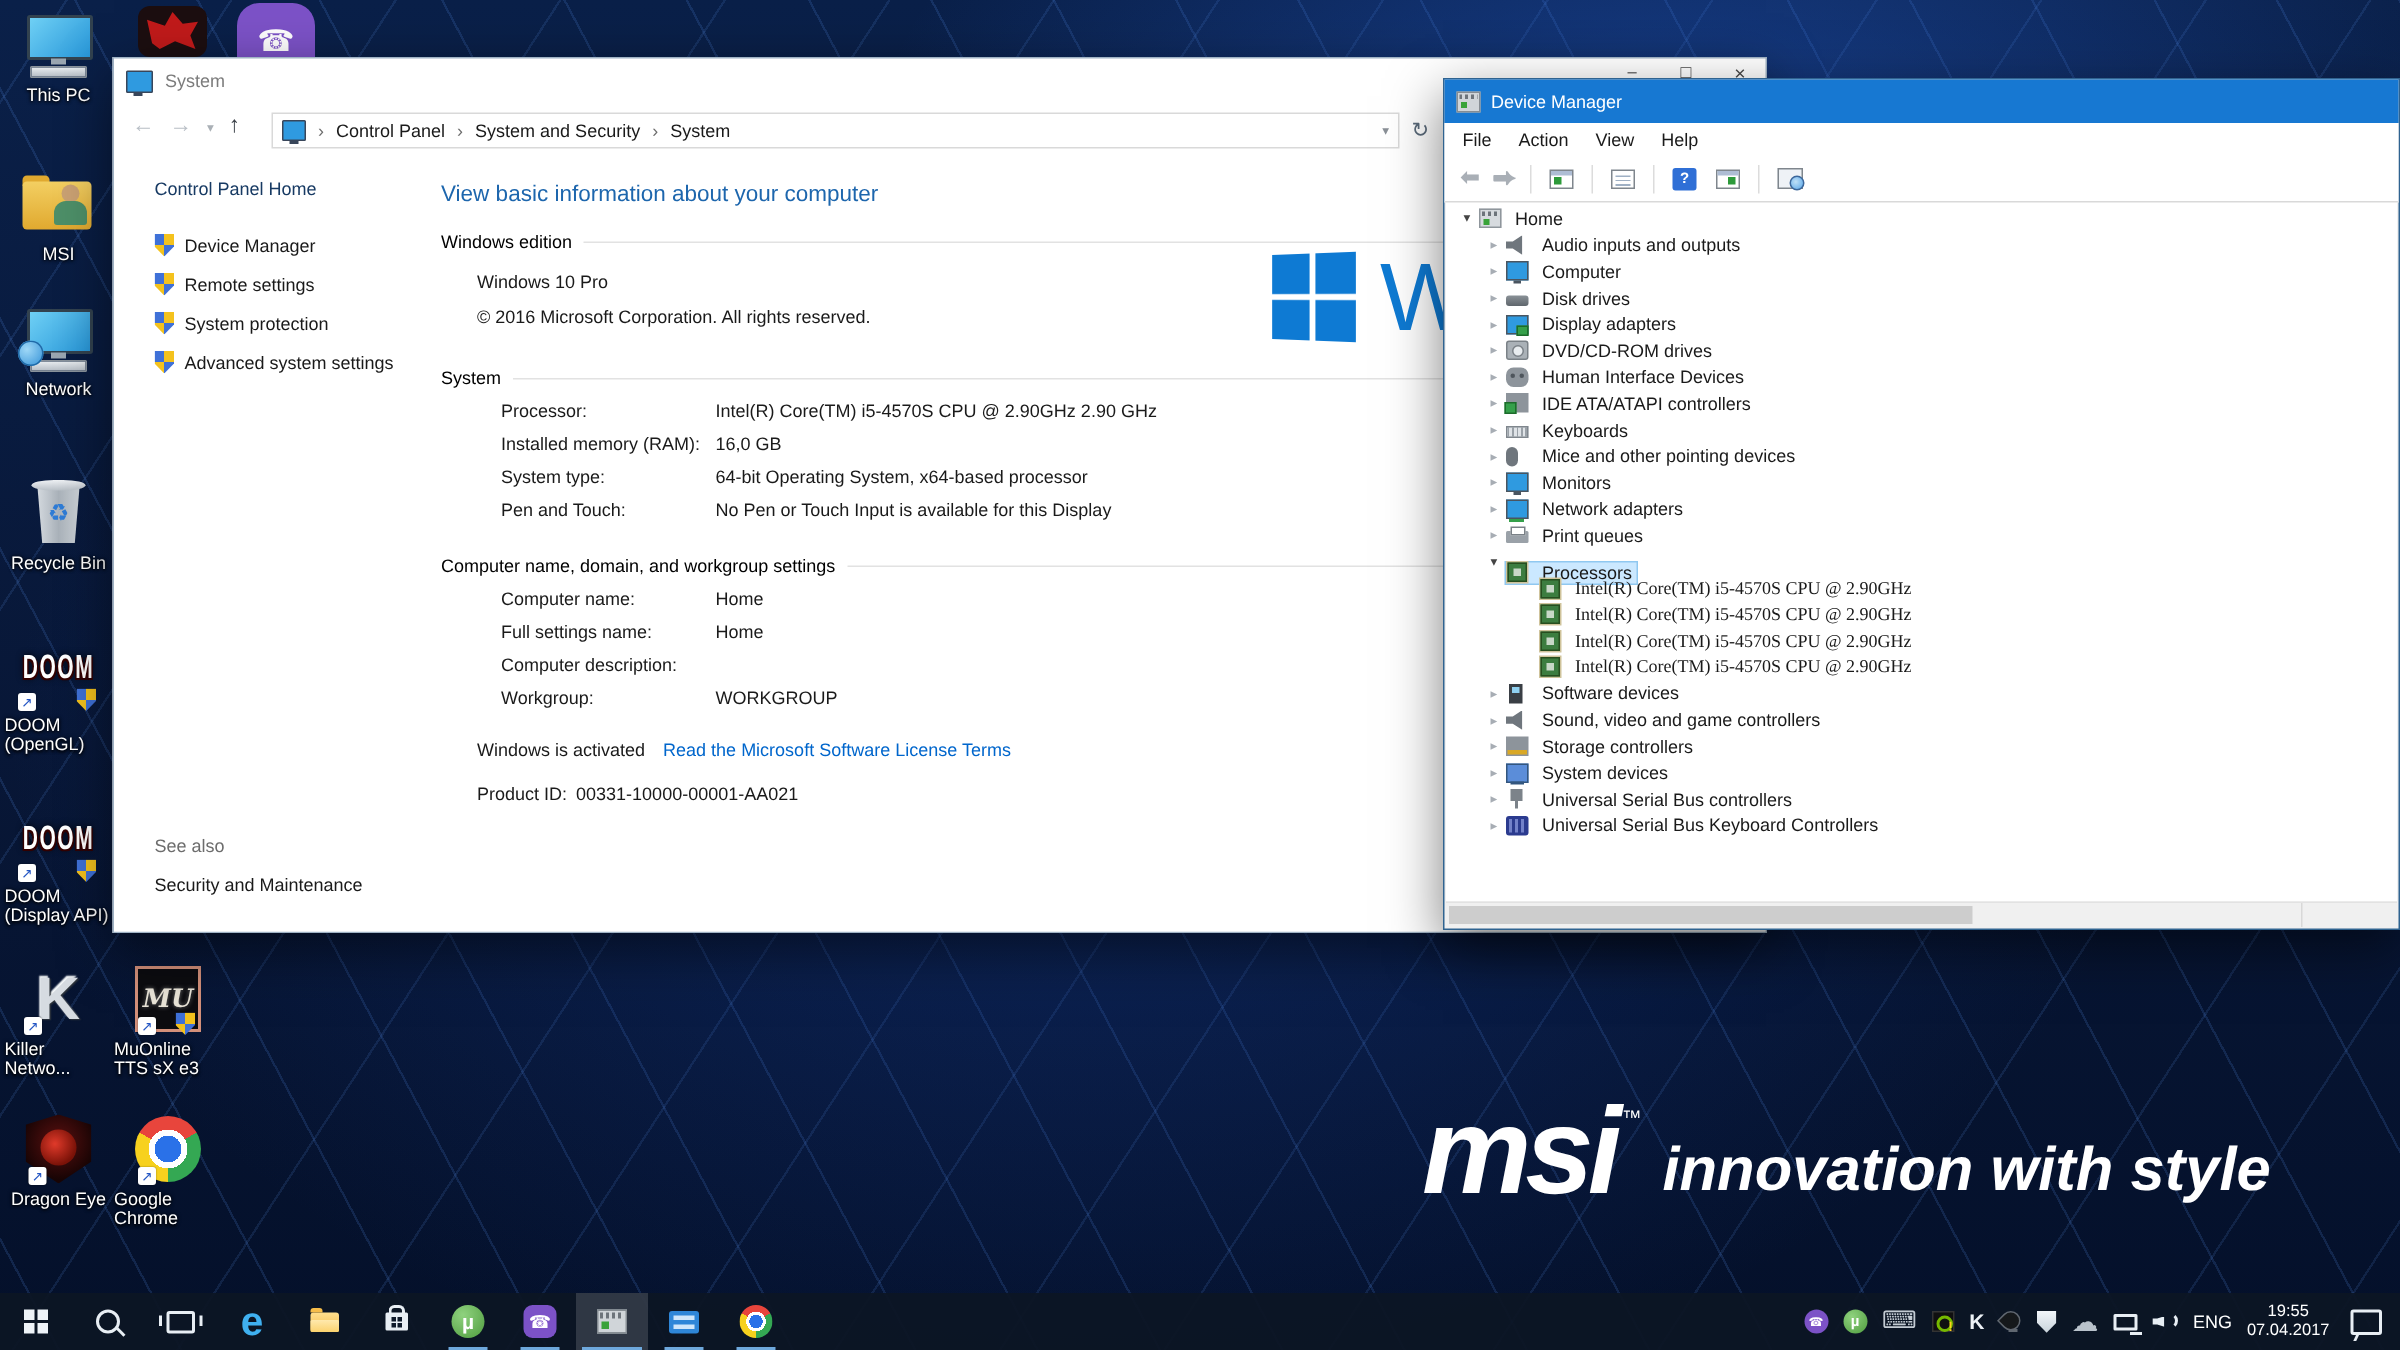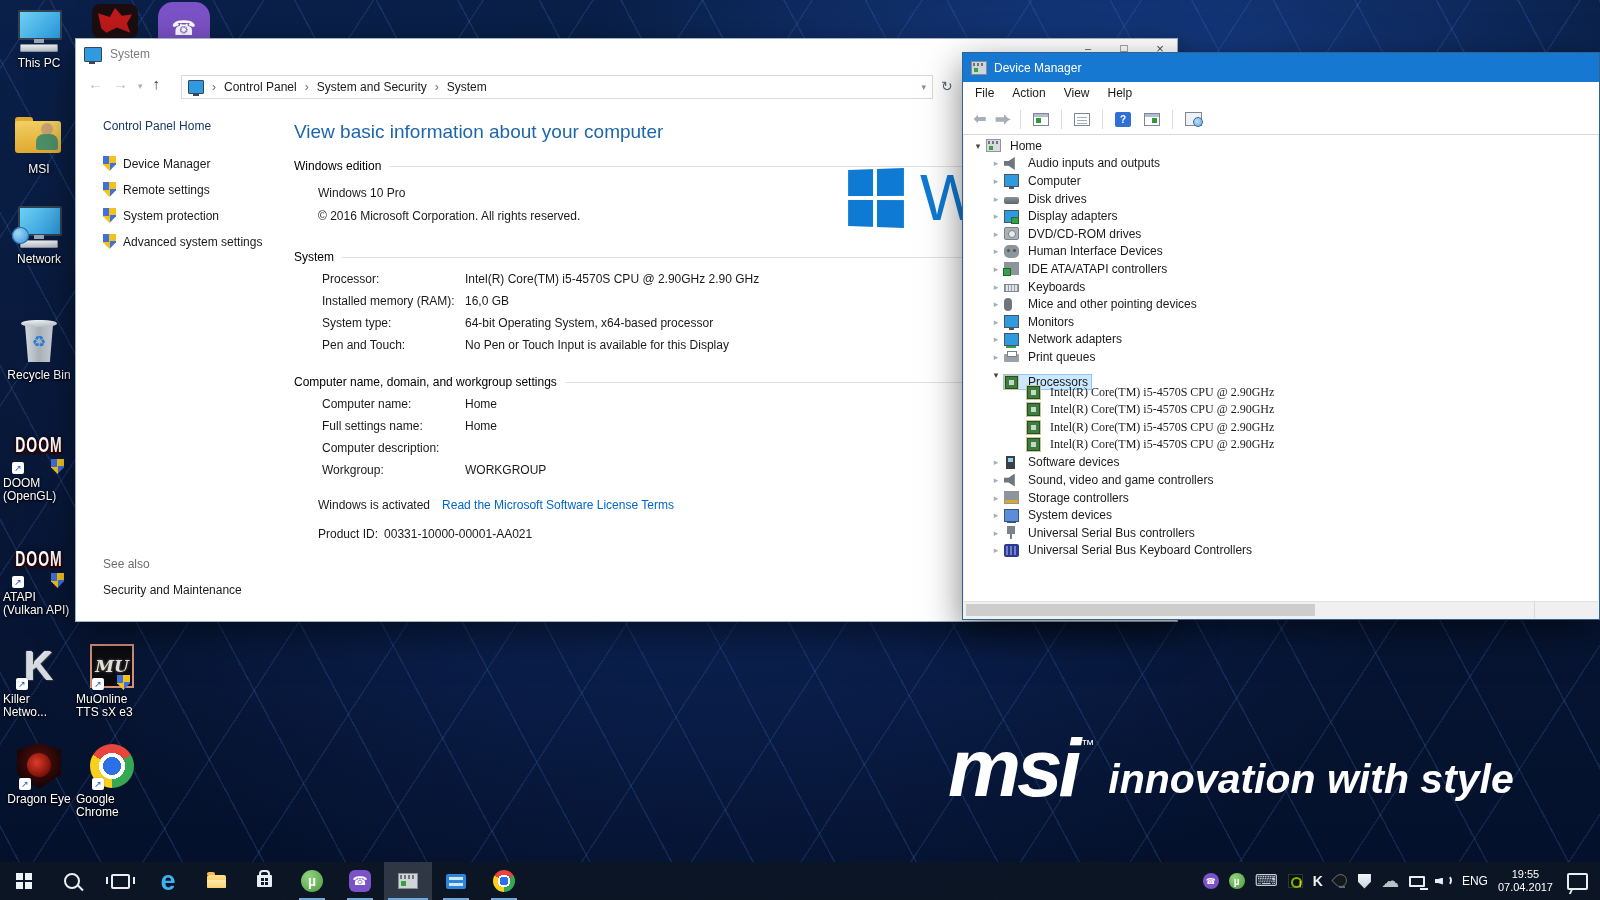--- a/index.html
+++ b/index.html
@@ -103,29 +103,29 @@
   .addr-dd::before{content:"\25BE";}
   .nav-refresh{position:absolute;left:865px;top:10px;color:#5a6a7a;font-size:14px;line-height:14px;}
   .nav-refresh::before{content:"\21BB";}
   .cp-body{position:absolute;top:66px;left:0;right:0;bottom:0;background:#fff;}
   .cp-side{position:absolute;left:0;top:0;bottom:0;width:218px;box-sizing:border-box;padding:14px 0 0 27px;}
   .side-home{color:#173a63;margin-bottom:22px;cursor:pointer;}
   .side-link{display:flex;align-items:center;gap:7px;margin-bottom:9px;height:17px;cursor:pointer;}
   .side-see{position:absolute;left:27px;top:452px;color:#6d6d6d;}
   .side-sam{position:absolute;left:27px;top:478px;color:#1a1a1a;cursor:pointer;}
   .cp-main{position:absolute;left:218px;top:0;right:0;bottom:0;}
-  .cp-heading{margin-top:16px;font-size:19px;color:#1d66ad;}
+  .cp-heading{margin-top:16px;font-size:15px;color:#1d66ad;}
   .sect-head{display:flex;align-items:center;}
   .sect-title{flex:none;padding-right:8px;color:#000;}
   .sect-rule{flex:1;height:1px;background:#e2e2e2;}
   .m-we{margin-top:16px;}
   .m-sys{margin-top:27px;}
   .m-cn{margin-top:23px;}
   .m-act{margin-top:21px;}
-  .rows{margin-left:28px;}
+  .rows{margin-left:40px;}
   .we-product{margin:13px 0 0 24px;}
   .we-copy{margin:9px 0 0 24px;}
   .inforow{display:flex;margin-top:8px;line-height:14px;}
   .ilabel{width:143px;flex:none;}
   .act-row{display:flex;gap:12px;margin:12px 0 0 24px;line-height:14px;}
   .lnk{color:#0066cc;cursor:pointer;}
   .pid-row{display:flex;gap:6px;margin:15px 0 0 24px;line-height:14px;}
   .winlogo{position:absolute;left:552px;top:64px;display:flex;align-items:center;gap:16px;}
   .winflag{width:58px;height:58px;display:grid;grid-template-columns:1fr 1fr;grid-template-rows:1fr 1fr;gap:4px;
            transform:perspective(220px) rotateY(-16deg);}
@@ -161,21 +161,21 @@
   .ic-scan::after{content:"";position:absolute;right:-2px;bottom:-2px;width:8px;height:8px;border-radius:50%;
         background:radial-gradient(circle at 40% 40%,#bfe0f7,#58a6e8);border:1px solid #3c679b;}
   .dm-tree{position:absolute;top:81px;left:1px;right:1px;bottom:18px;background:#fff;border-top:1px solid #d9d9d9;
            padding-top:2px;overflow:hidden;}
   .trow{height:17.6px;display:flex;align-items:center;white-space:nowrap;}
   .lvl0{padding-left:6px;} .lvl1{padding-left:24px;} .lvl2{padding-left:62px;font-family:Liberation Serif, serif;}
   .exp{width:16px;flex:none;text-align:center;font-size:9px;}
   .exp-c::before{content:"\25B8";color:#a7adb4;}
   .exp-e::before{content:"\25BE";color:#444;}
   .tlabel{padding:0 3px;}
-  .hl{display:flex;align-items:flex-end;background:#cbe8ff;box-shadow:0 0 0 1px #90c8f0;margin-top:14px;}
+  .hl{display:flex;align-items:flex-start;background:#cbe8ff;box-shadow:0 0 0 1px #90c8f0;margin-top:14px;}
   .dico{width:15px;height:13px;margin-right:6px;position:relative;flex:none;box-sizing:border-box;}
   .i-dmroot{background:#d7dbdf;border:1px solid #8f969c;}
   .i-dmroot::before{content:"";position:absolute;top:1px;left:1px;right:1px;height:3px;
         background:repeating-linear-gradient(90deg,#6d747b 0 2px,rgba(0,0,0,0) 2px 4px);}
   .i-dmroot::after{content:"";position:absolute;bottom:1px;left:2px;width:4px;height:4px;background:#39a339;}
   .i-speaker{background:#6f767d;clip-path:polygon(0% 32%,30% 32%,72% 0%,72% 100%,30% 68%,0% 68%);}
   .i-monitor{background:#2f9ae0;border:1px solid #4a5560;}
   .i-monitor::after{content:"";position:absolute;left:4px;bottom:-3px;width:5px;height:2px;background:#4a5560;}
   .i-disk{height:7px;margin-top:3px;background:linear-gradient(#8a9197,#5f666c);border-radius:2px;}
   .i-display{background:#2f9ae0;border:1px solid #4a5560;}
@@ -348,21 +348,21 @@
         <span class="uac"></span>
       </div>
     <div class="dicon-label">DOOM (OpenGL)</div>
   </div>
   <div class="dicon" style="left:3px;top:540px;">
     <div class="dicon-art">
         <div class="art-doom"></div>
         <span class="sc-arrow"></span>
         <span class="uac"></span>
       </div>
-    <div class="dicon-label">ATAPI (Vulkan API)</div>
+    <div class="dicon-label">DOOM (Display API)</div>
   </div>
   <div class="dicon" style="left:3px;top:642px;">
     <div class="dicon-art">
         <div class="art-killer"></div>
         <span class="sc-arrow"></span>
       </div>
     <div class="dicon-label">Killer Netwo...</div>
   </div>
   <div class="dicon" style="left:76px;top:642px;">
     <div class="dicon-art">

